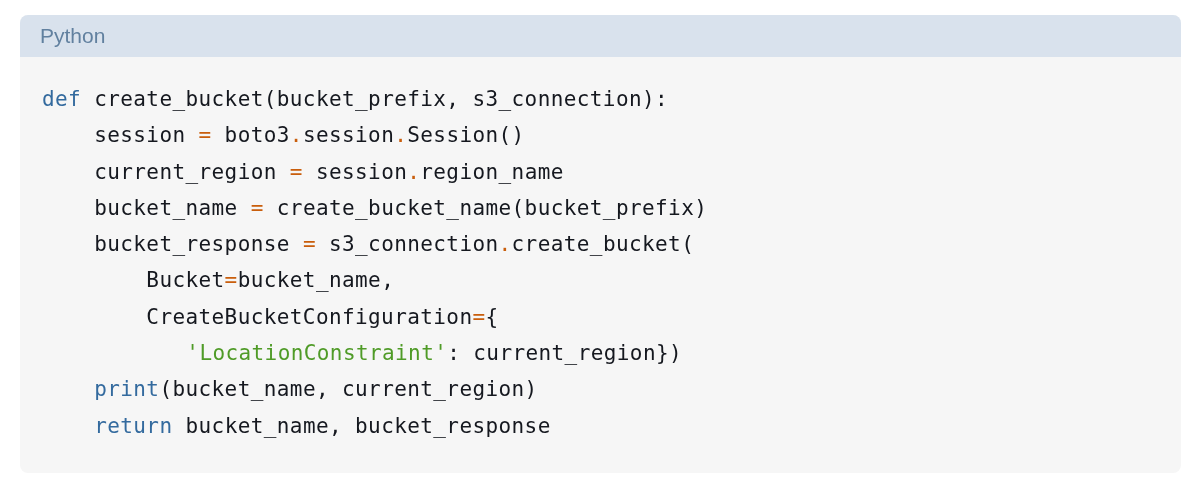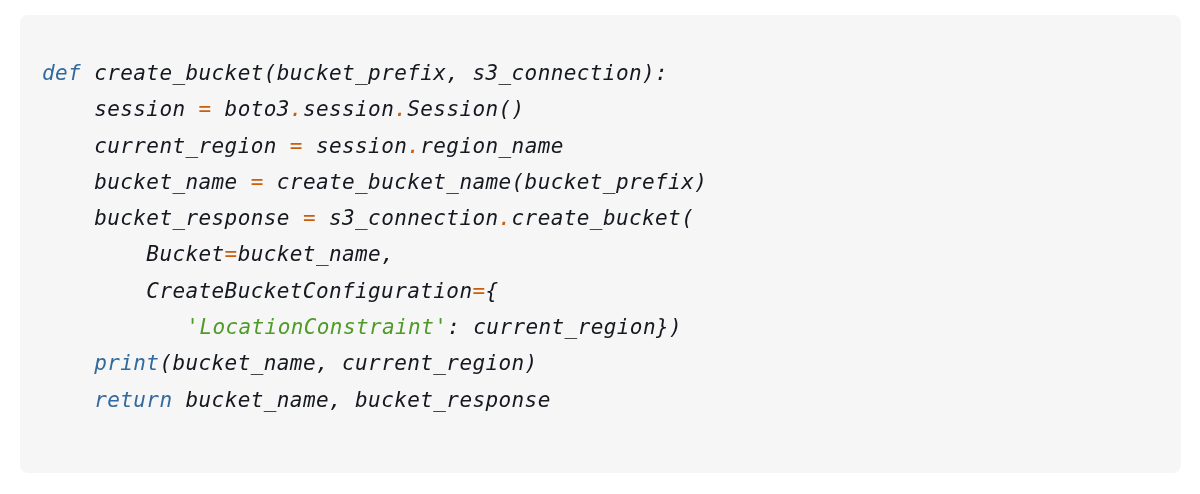--- a/index.html
+++ b/index.html
@@ -29,32 +29,34 @@
     padding-left: 20px;
     box-sizing: border-box;
   }
   .code-header .lang-label {
     font-family: "Liberation Sans", sans-serif;
     font-size: 21px;
     color: var(--header-fg, #61809f);
   }
   pre.code-body {
     margin: 0;
-    padding: 40px 22px 29px 22px;
+    padding: 24px 22px 29px 22px;
     font-family: "DejaVu Sans Mono", "Liberation Mono", monospace;
     font-size: 21px;
     line-height: 36.3px;
     letter-spacing: 0.4px;
     color: var(--plain, #15181f);
     white-space: pre;
-    font-style: italic;
   }
   .tok-pl  { color: var(--plain, #15181f); }
   .tok-kw  { color: var(--keyword, #336a9e); }
   .tok-op  { color: var(--operator, #c95e0c); }
   .tok-str { color: var(--string, #4f9b27); margin-left: 40px; }
 </style>
 </head>
 <body style="background: rgb(255, 255, 255);">
 
 <div class="code-card">
+  <div class="code-header">
+    <span class="lang-label">Python</span>
+  </div>
   <pre class="code-body"><div class="code-line"><span class="tok-kw">def</span><span class="tok-pl"> create_bucket(bucket_prefix, s3_connection):</span></div><div class="code-line"><span class="tok-pl">    session </span><span class="tok-op">=</span><span class="tok-pl"> boto3</span><span class="tok-op">.</span><span class="tok-pl">session</span><span class="tok-op">.</span><span class="tok-pl">Session()</span></div><div class="code-line"><span class="tok-pl">    current_region </span><span class="tok-op">=</span><span class="tok-pl"> session</span><span class="tok-op">.</span><span class="tok-pl">region_name</span></div><div class="code-line"><span class="tok-pl">    bucket_name </span><span class="tok-op">=</span><span class="tok-pl"> create_bucket_name(bucket_prefix)</span></div><div class="code-line"><span class="tok-pl">    bucket_response </span><span class="tok-op">=</span><span class="tok-pl"> s3_connection</span><span class="tok-op">.</span><span class="tok-pl">create_bucket(</span></div><div class="code-line"><span class="tok-pl">        Bucket</span><span class="tok-op">=</span><span class="tok-pl">bucket_name,</span></div><div class="code-line"><span class="tok-pl">        CreateBucketConfiguration</span><span class="tok-op">=</span><span class="tok-pl">{</span></div><div class="code-line"><span class="tok-pl">        </span><span class="tok-str">'LocationConstraint'</span><span class="tok-pl">: current_region})</span></div><div class="code-line"><span class="tok-pl">    </span><span class="tok-kw">print</span><span class="tok-pl">(bucket_name, current_region)</span></div><div class="code-line"><span class="tok-pl">    </span><span class="tok-kw">return</span><span class="tok-pl"> bucket_name, bucket_response</span></div></pre>
 </div>
 
 </body></html>

